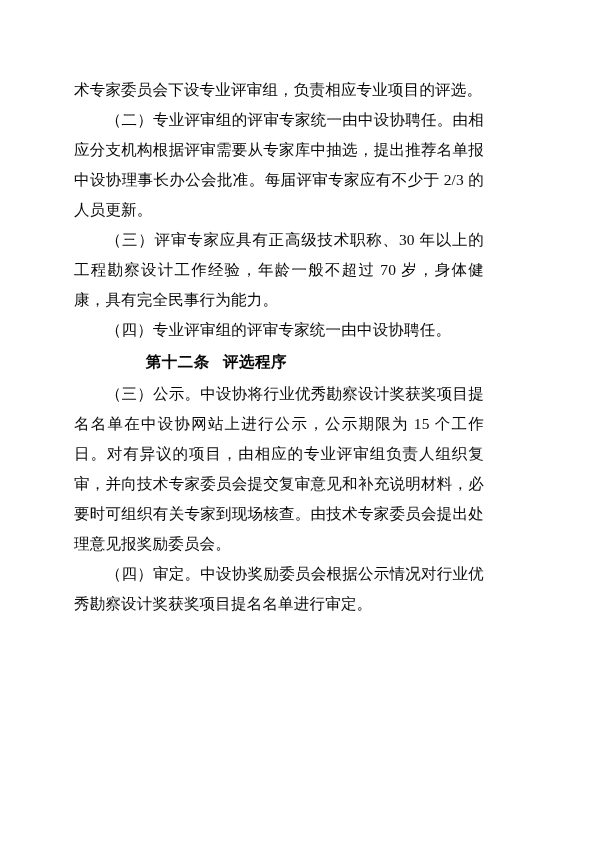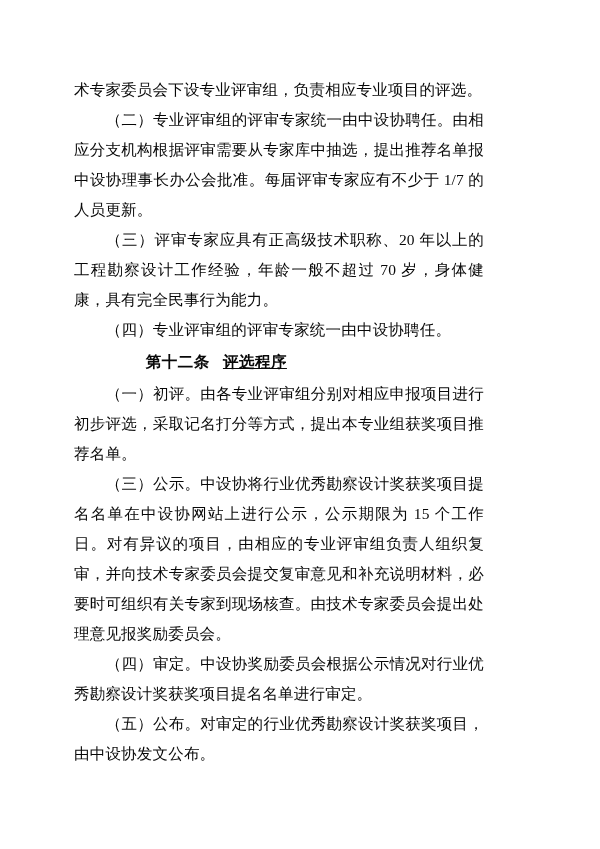--- a/index.html
+++ b/index.html
@@ -48,44 +48,41 @@
   .heading-para .article-no {
     font-weight: bold;
     margin-right: 0.85em;
     letter-spacing: 0.5px;
     margin-left: 40px;
   }
 
   .heading-para .article-title {
     font-weight: bold;
     letter-spacing: 0.5px;
-    text-decoration: underline;
   }
 </style>
 </head>
 <body>
 
 <div class="page">
   <div class="doc">
 
     <p class="continuation-para">术专家委员会下设专业评审组，负责相应专业项目的评选。</p>
 
-    <p class="body-para">（二）专业评审组的评审专家统一由中设协聘任。由相应分支机构根据评审需要从专家库中抽选，提出推荐名单报中设协理事长办公会批准。每届评审专家应有不少于 1/7 的人员更新。</p>
+    <p class="body-para">（二）专业评审组的评审专家统一由中设协聘任。由相应分支机构根据评审需要从专家库中抽选，提出推荐名单报中设协理事长办公会批准。每届评审专家应有不少于 2/3 的人员更新。</p>
 
-    <p class="body-para">（三）评审专家应具有正高级技术职称、20 年以上的工程勘察设计工作经验，年龄一般不超过 70 岁，身体健康，具有完全民事行为能力。</p>
+    <p class="body-para">（三）评审专家应具有正高级技术职称、30 年以上的工程勘察设计工作经验，年龄一般不超过 70 岁，身体健康，具有完全民事行为能力。</p>
 
     <p class="body-para">（四）专业评审组的评审专家统一由中设协聘任。</p>
 
     <p class="heading-para">
       <span class="article-no">第十二条</span><span class="article-title">评选程序</span>
     </p>
 
-    <p class="body-para">（一）初评。由各专业评审组分别对相应申报项目进行初步评选，采取记名打分等方式，提出本专业组获奖项目推荐名单。</p>
 
 
     <p class="body-para">（三）公示。中设协将行业优秀勘察设计奖获奖项目提名名单在中设协网站上进行公示，公示期限为 15 个工作日。对有异议的项目，由相应的专业评审组负责人组织复审，并向技术专家委员会提交复审意见和补充说明材料，必要时可组织有关专家到现场核查。由技术专家委员会提出处理意见报奖励委员会。</p>
 
     <p class="body-para">（四）审定。中设协奖励委员会根据公示情况对行业优秀勘察设计奖获奖项目提名名单进行审定。</p>
 
-    <p class="body-para">（五）公布。对审定的行业优秀勘察设计奖获奖项目，由中设协发文公布。</p>
 
   </div>
 </div>
 
 </body></html>

